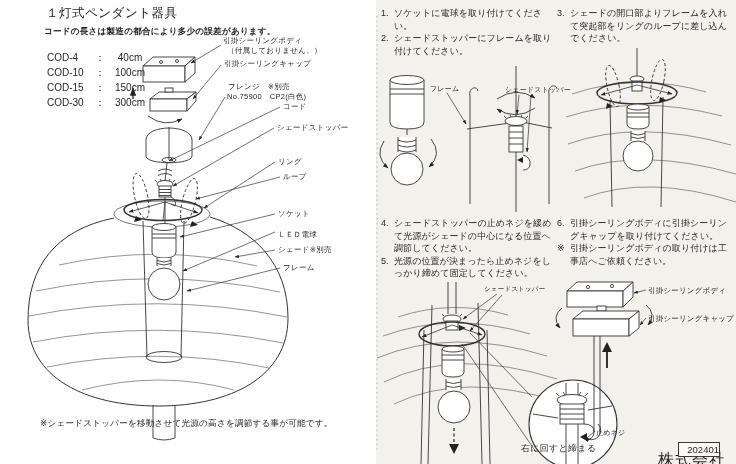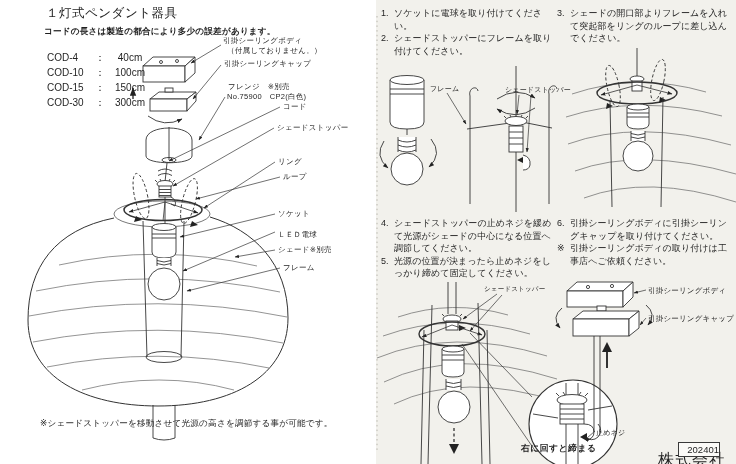--- a/index.html
+++ b/index.html
@@ -23,21 +23,21 @@
   .footnote{left:40px;top:397px;font-size:8.6px;letter-spacing:.2px;margin-top:21px;}
   .steps{font-size:9px;line-height:12.6px;letter-spacing:.1px;}
   .step{display:flex;}
   .step .num{width:13px;flex:none;}
   .step .txt{flex:1;}
   .s12{left:381px;top:7px;width:176px;}
   .s3{left:557px;top:7px;width:179px;}
   .s45{left:381px;top:217px;width:176px;}
   .s6{left:557px;top:217px;width:179px;}
   .dlabel{font-size:7px;white-space:nowrap;letter-spacing:.2px;}
-  .caption-turn{left:521px;top:443px;font-size:8.8px;font-weight:bold;letter-spacing:.5px;}
+  .caption-turn{left:521px;top:443px;font-size:8.8px;font-weight:normal;letter-spacing:.5px;}
   .company{left:658px;top:450px;font-size:16px;letter-spacing:1px;}
   .code-box{left:678px;top:442px;width:40px;height:13px;border:1.5px solid #3a3a3a;
     font-size:9.5px;line-height:13px;text-align:right;background:#fbfaf7;}
 </style>
 </head>
 <body>
 
 <div class="abs right-bg"></div>
 
 <svg class="abs art" width="736" height="464" viewBox="0 0 736 464">

